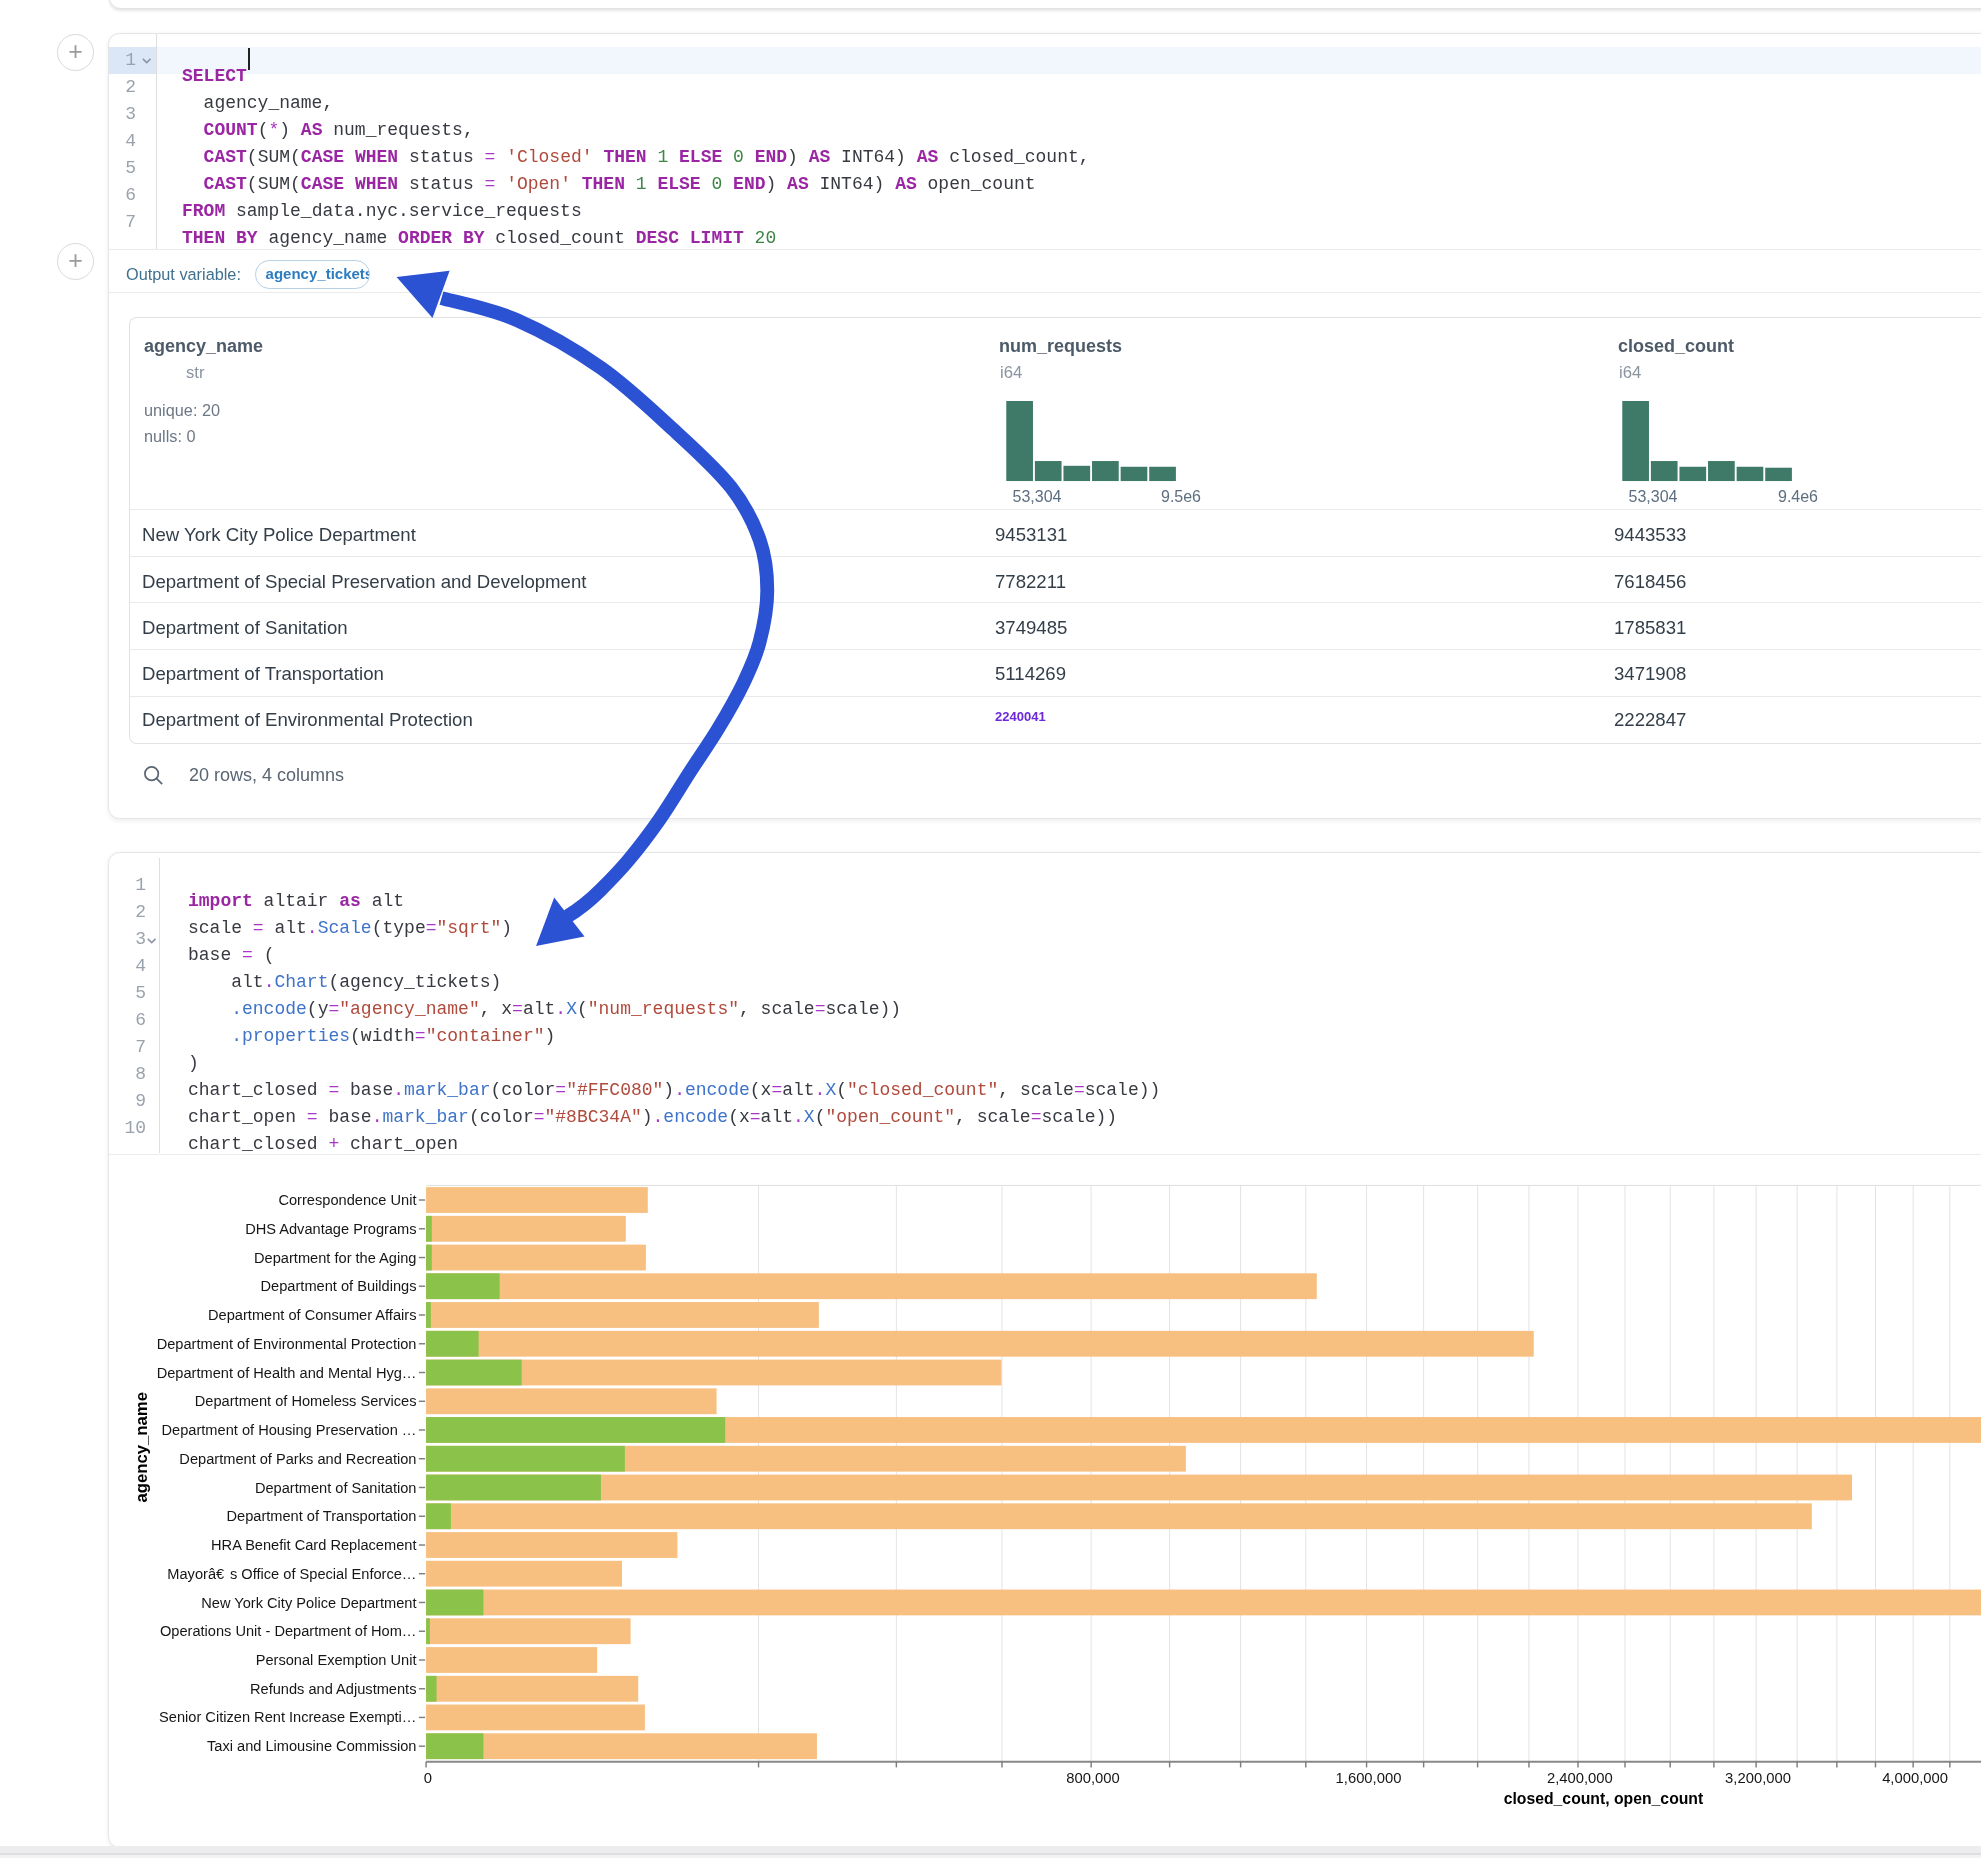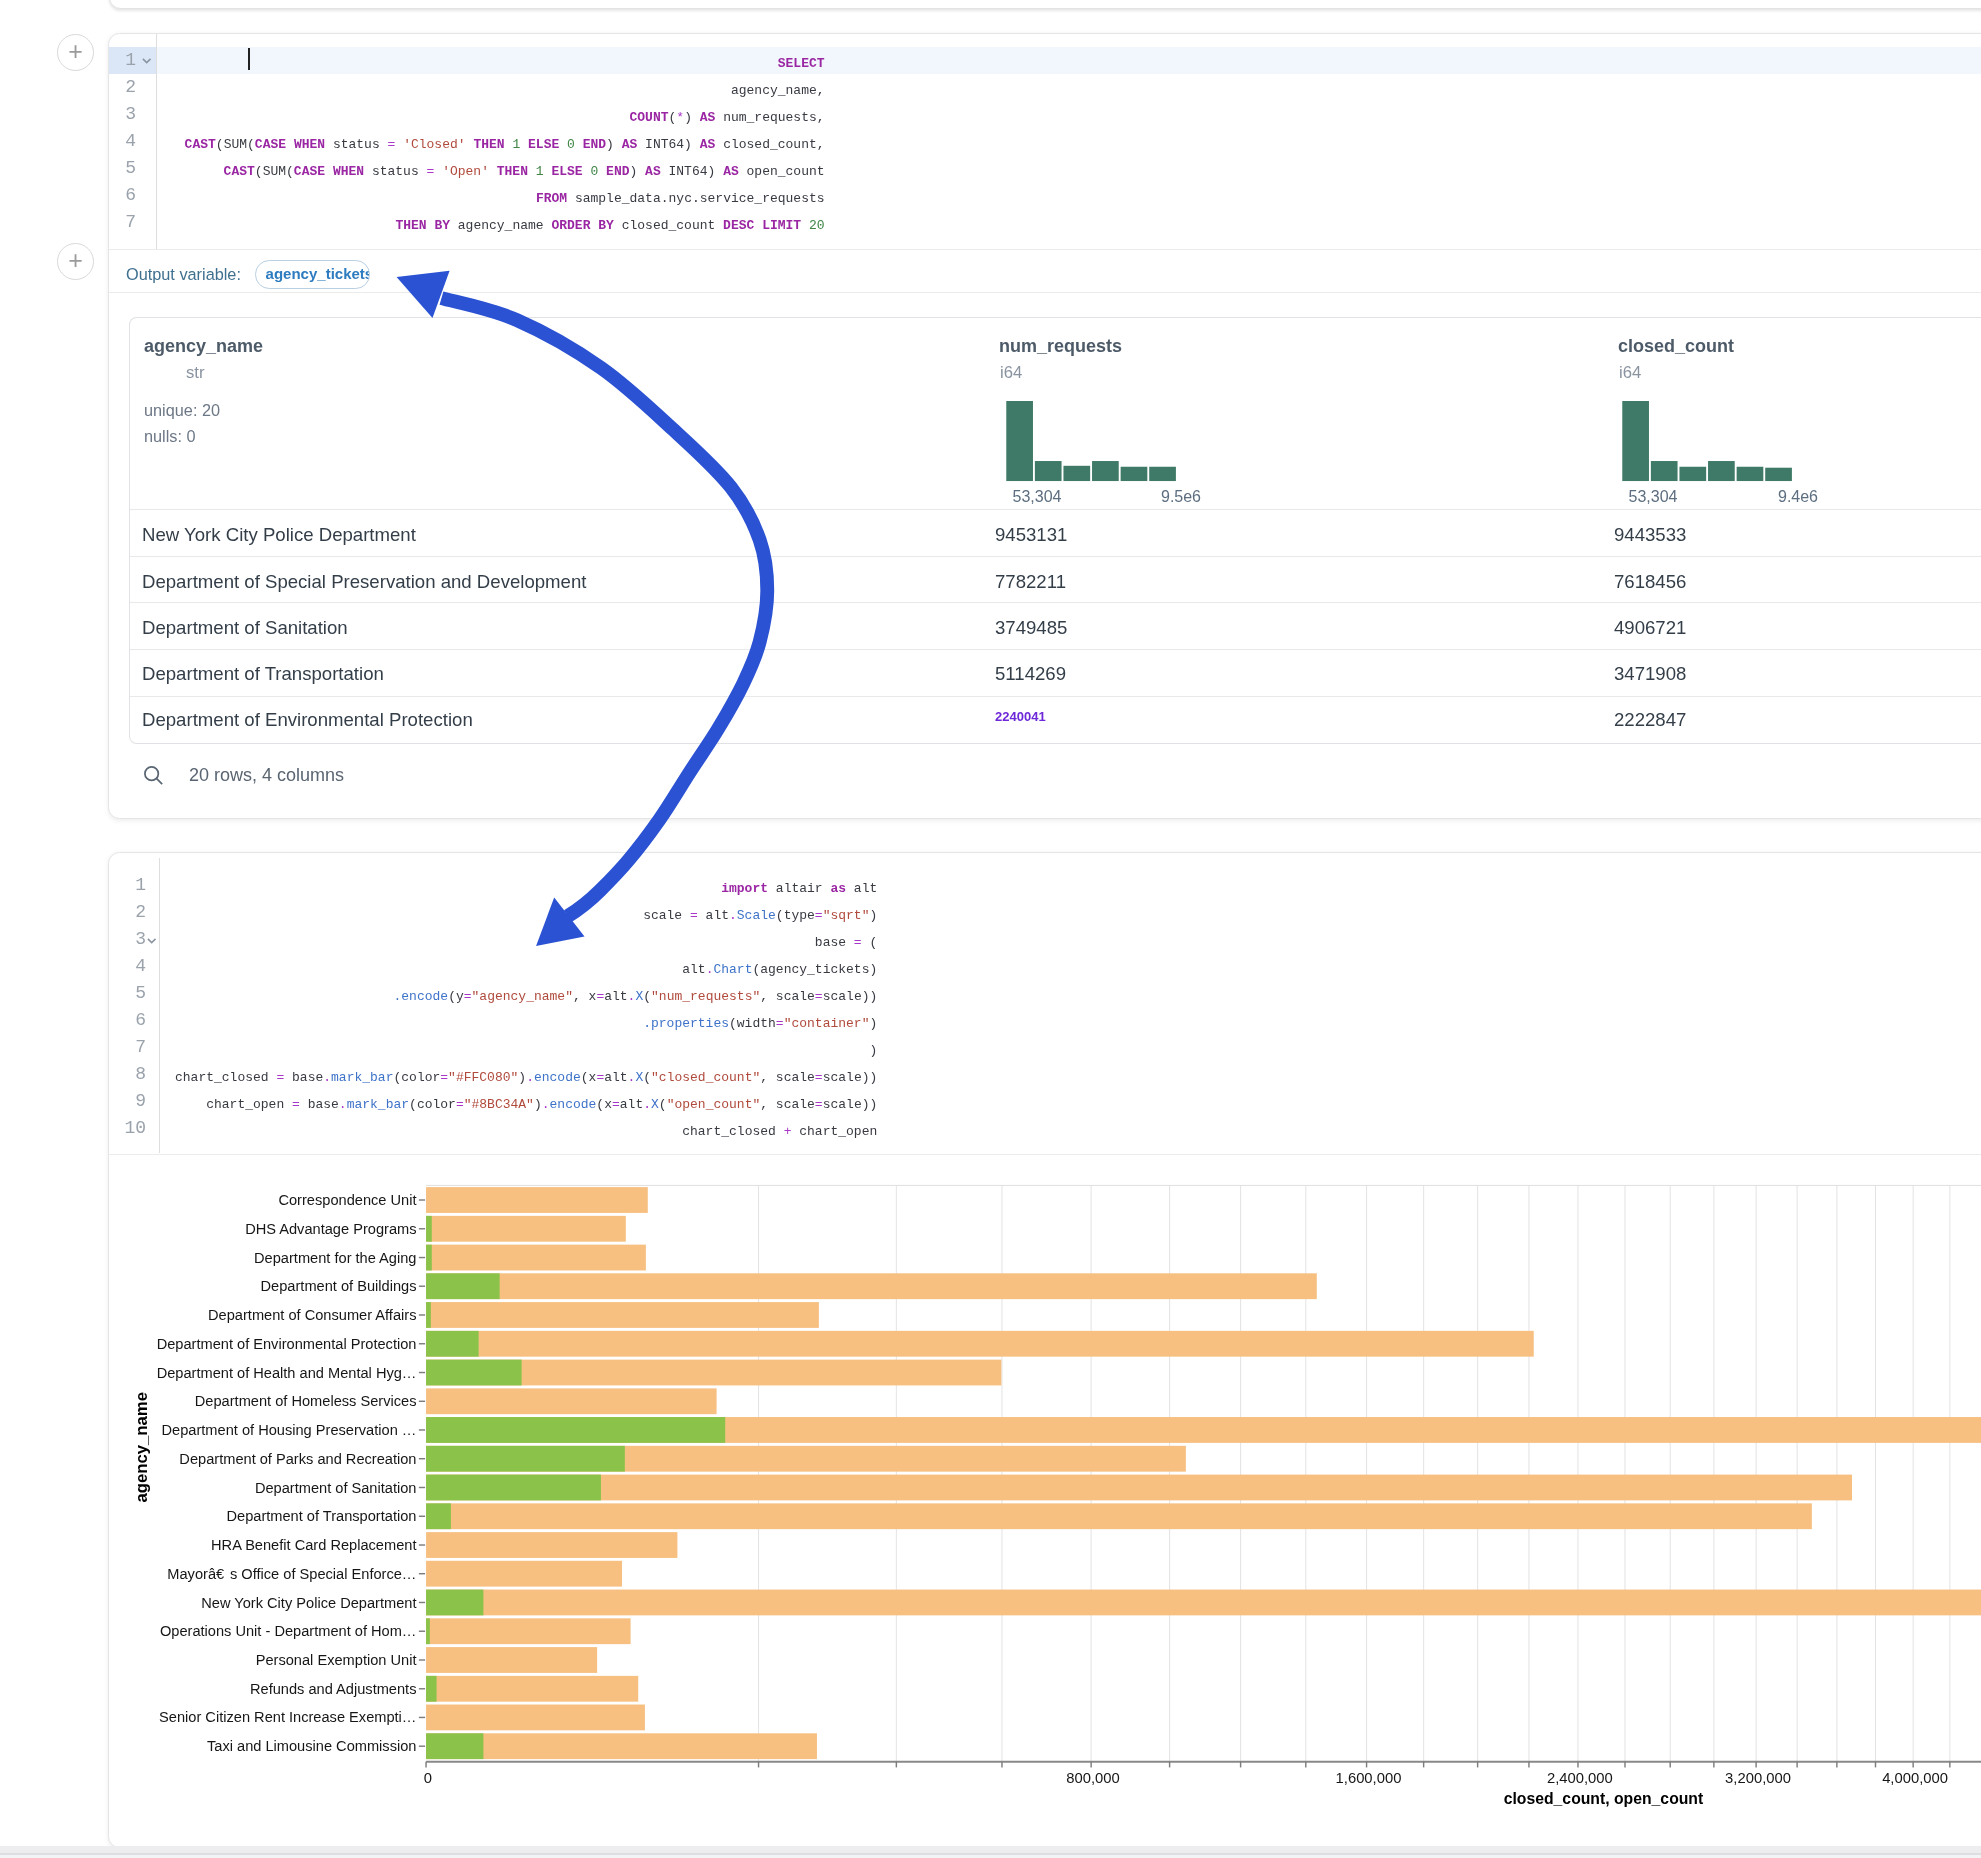--- a/index.html
+++ b/index.html
@@ -5,22 +5,22 @@
   html,body{margin:0;padding:0;}
   body{width:1982px;height:1858px;overflow:hidden;background:#ffffff;
        font-family:"Liberation Sans", sans-serif;}
   .abs{position:absolute;}
   #page{position:relative;width:1982px;height:1858px;overflow:hidden;}
   .card{position:absolute;background:#fff;border:1px solid #e4e5e7;
         box-shadow:0 1.9px 4.8px rgba(0,0,0,0.07);}
   .plusbtn{position:absolute;width:35px;height:35px;border-radius:50%;
         border:1.5px solid #d9d9d9;background:#fff;color:#9b9b9b;
         font-size:25px;line-height:32px;text-align:center;font-weight:400;}
-  pre.code{margin:4px;font-family:"Liberation Mono", monospace;font-size:13px;
-        line-height:27px;color:#383a42;text-align:right;}
+  pre.code{margin:17px;font-family:"Liberation Mono", monospace;font-size:18px;
+        line-height:27px;color:#383a42;}
   .k{color:#9a26a3;font-weight:bold;}
   .fn{color:#3e73c9;}
   .s{color:#b04a3c;}
   .nu{color:#3f8545;}
   .op{color:#a936c9;}
   .gut{position:absolute;font-family:"Liberation Mono", monospace;font-size:18px;
         line-height:27px;color:#9aa2ab;text-align:right;}
 </style>
 </head>
 <body>
@@ -99,21 +99,21 @@
   <div class="abs" style="left:142px;top:524px;font-size:18.6px;color:#333e49;">New York City Police Department</div>
   <div class="abs" style="left:995px;top:524px;font-size:18.6px;color:#333e49;">9453131</div>
   <div class="abs" style="left:1614px;top:524px;font-size:18.6px;color:#333e49;">9443533</div>
 
   <div class="abs" style="left:142px;top:571px;font-size:18.6px;color:#333e49;">Department of Special Preservation and Development</div>
   <div class="abs" style="left:995px;top:571px;font-size:18.6px;color:#333e49;">7782211</div>
   <div class="abs" style="left:1614px;top:571px;font-size:18.6px;color:#333e49;">7618456</div>
 
   <div class="abs" style="left:142px;top:617px;font-size:18.6px;color:#333e49;">Department of Sanitation</div>
   <div class="abs" style="left:995px;top:617px;font-size:18.6px;color:#333e49;">3749485</div>
-  <div class="abs" style="left:1614px;top:617px;font-size:18.6px;color:#333e49;">4906721</div>
+  <div class="abs" style="left:1614px;top:617px;font-size:18.6px;color:#333e49;">1785831</div>
 
   <div class="abs" style="left:142px;top:663px;font-size:18.6px;color:#333e49;">Department of Transportation</div>
   <div class="abs" style="left:995px;top:663px;font-size:18.6px;color:#333e49;">5114269</div>
   <div class="abs" style="left:1614px;top:663px;font-size:18.6px;color:#333e49;">3471908</div>
 
   <div class="abs" style="left:142px;top:709px;font-size:18.6px;color:#333e49;">Department of Environmental Protection</div>
   <div class="abs" style="left:995px;top:709px;font-size:13px;color:#6d28d9;font-weight:bold;">2240041</div>
   <div class="abs" style="left:1614px;top:709px;font-size:18.6px;color:#333e49;">2222847</div>
 
   <svg class="abs" style="left:143px;top:765px;" width="23" height="23" viewBox="0 0 24 24">

